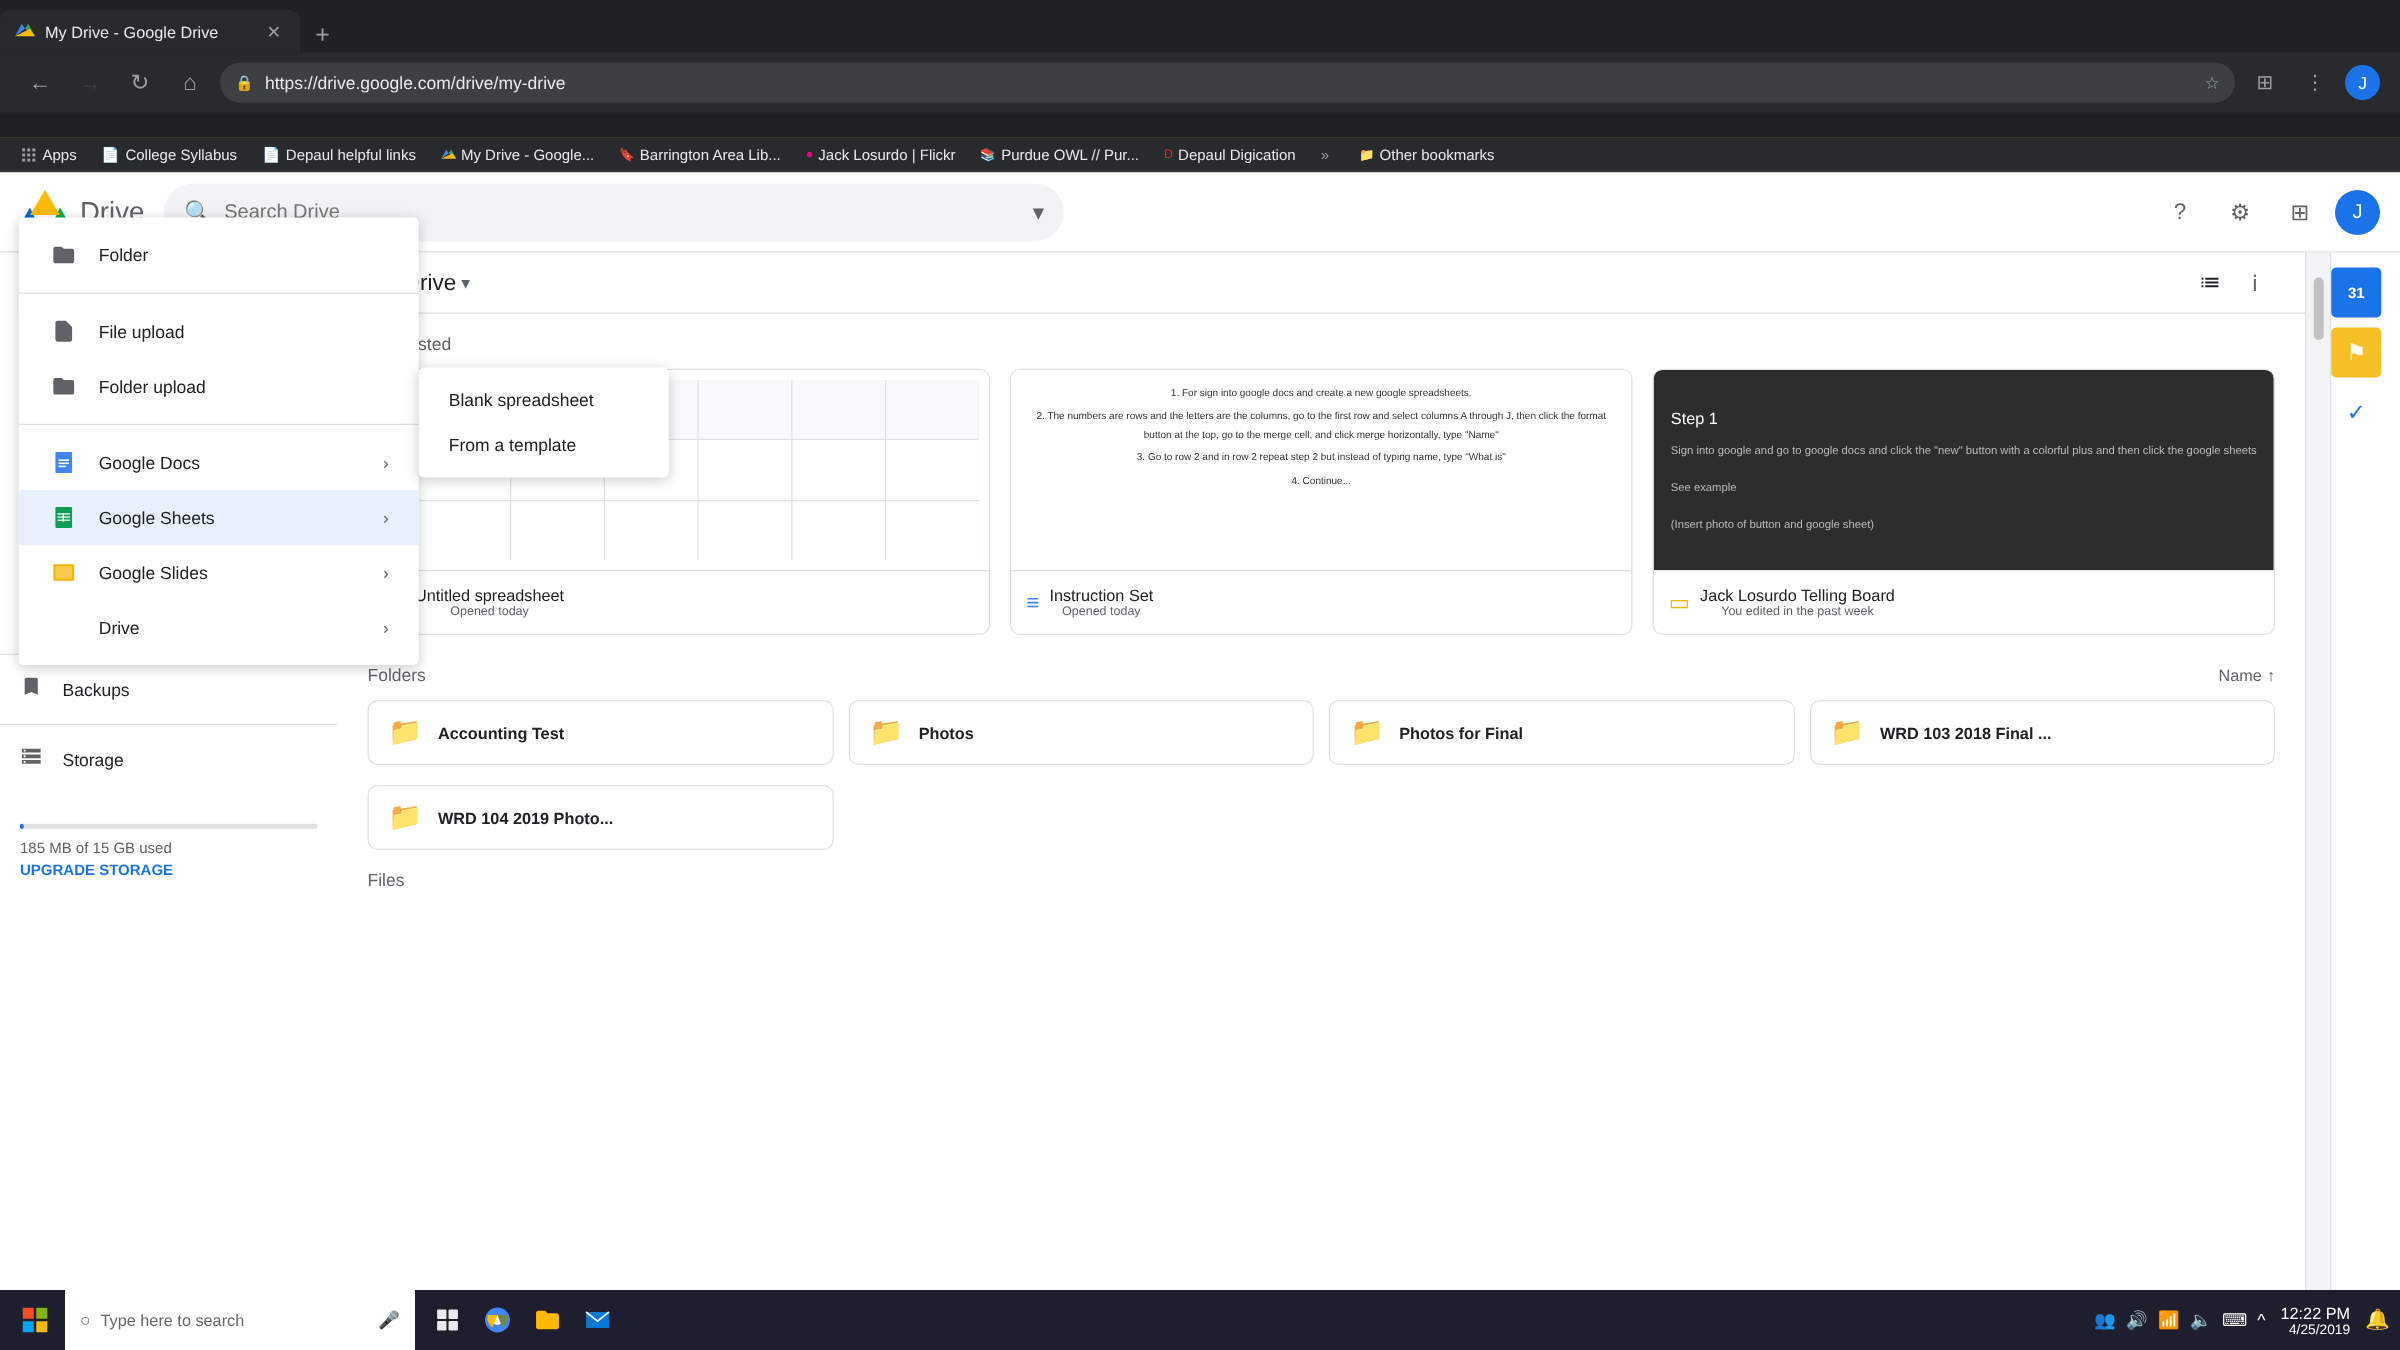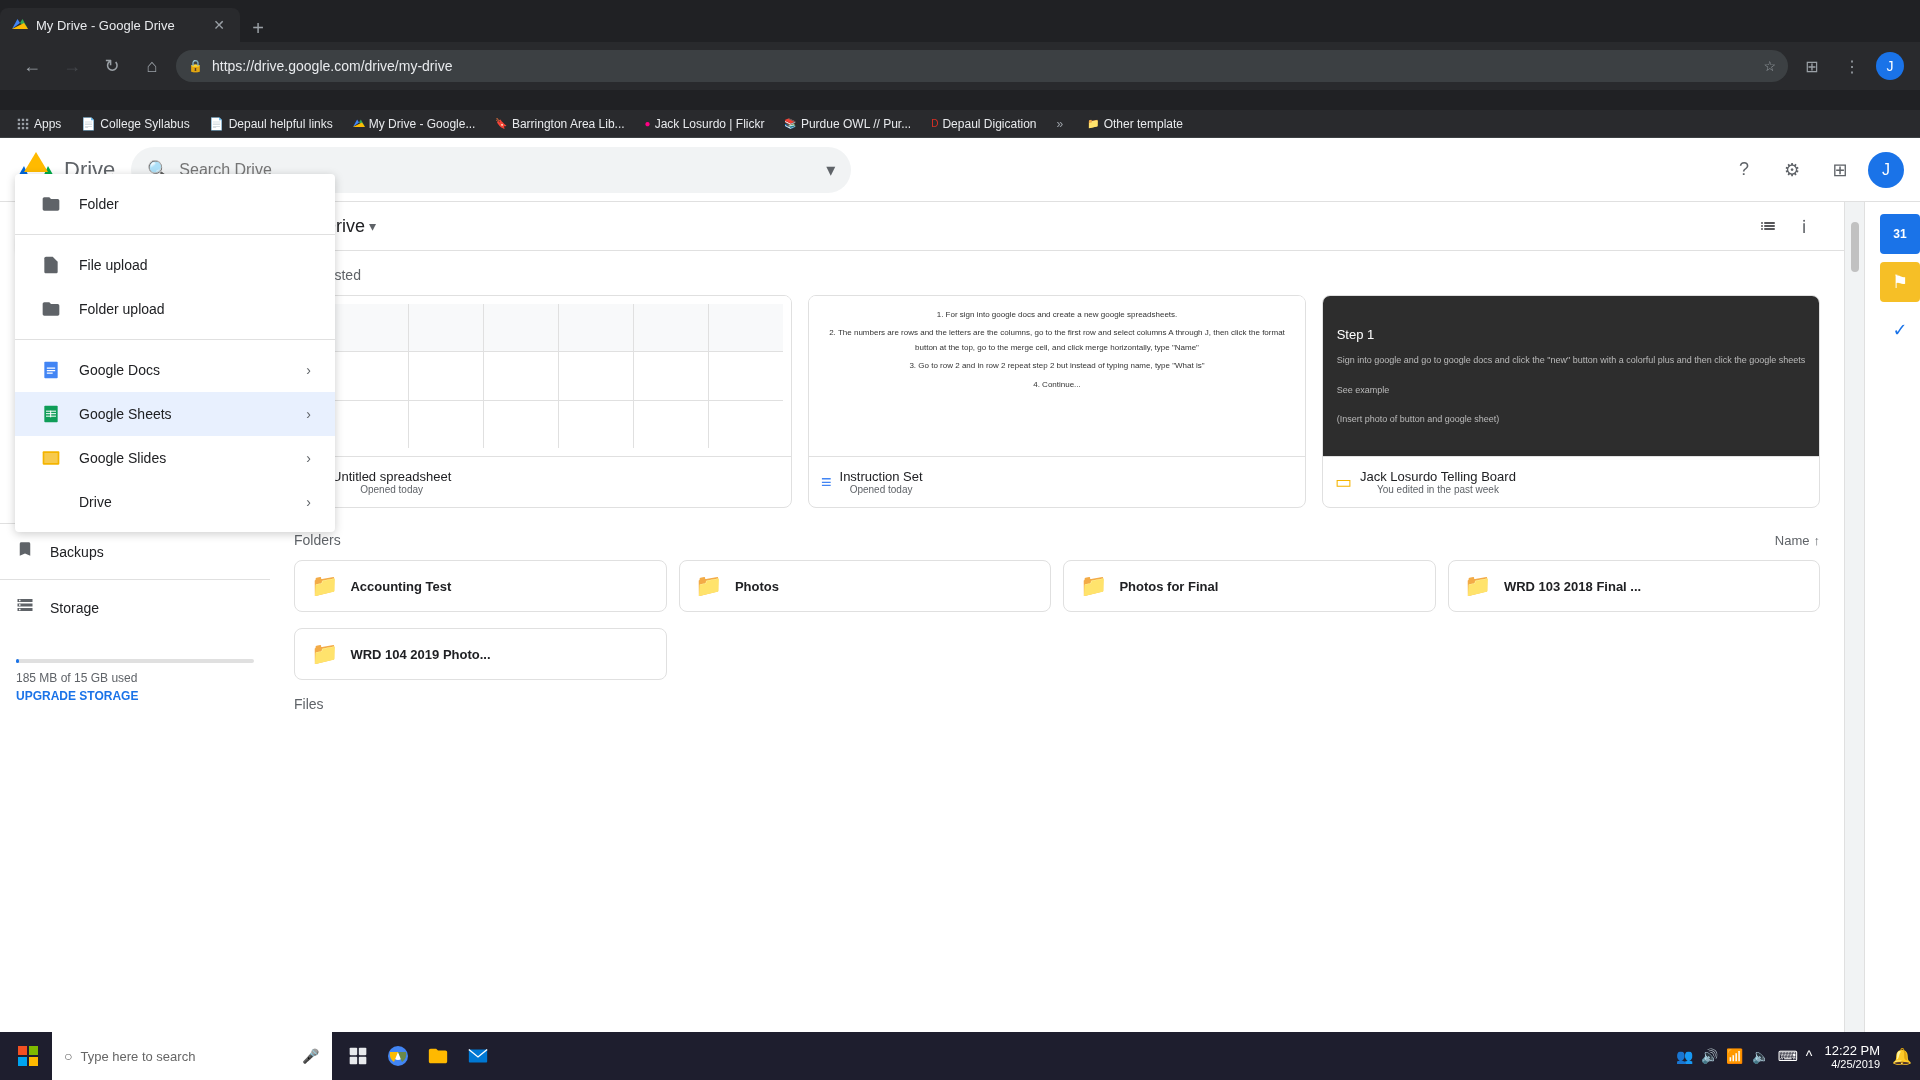--- a/index.html
+++ b/index.html
@@ -205,21 +205,21 @@
       <span style="color:#c5b09b;font-size:10px;">📚</span>
       <span>Purdue OWL // Pur...</span>
     </span>
     <span class="bookmark-item">
       <span style="color:#d93025;font-size:10px;">D</span>
       <span>Depaul Digication</span>
     </span>
     <span class="bookmark-more">»</span>
     <span class="bookmark-item" style="margin-left:4px;">
       <span style="color:#f4b400;font-size:10px;">📁</span>
-      <span>Other template</span>
+      <span>Other bookmarks</span>
     </span>
   </div>
 
   <div class="app-area" style="height: calc(1080px - 138px - 48px);">
 
     <div class="drive-header">
       <div class="drive-logo">
         <svg width="40" height="35" viewBox="0 0 40 35">
           <polygon points="14.5,28 0,28 8,14" fill="#0066da"></polygon>
           <polygon points="25.5,28 40,28 32,14" fill="#00ac47"></polygon>
@@ -444,21 +444,21 @@
               <span>Files</span>
             </div>
           </div>
         </div>
       </div>
 
       <div style="width:20px;background:#f1f3f4;border-left:1px solid #e0e0e0;">
         <div style="width:8px;margin:0 auto;background:#c1c1c1;height:50px;border-radius:4px;margin-top:20px;"></div>
       </div>
 
-      <div style="width:56px;background:white;border-left:1px solid #e0e0e0;display:flex;flex-direction:column;align-items:flex-end;padding-top:12px;gap:8px;">
+      <div style="width:56px;background:white;border-left:1px solid #e0e0e0;display:flex;flex-direction:column;align-items:flex-start;padding-top:12px;gap:8px;">
         <div style="width:40px;height:40px;background:#1a73e8;color:white;border-radius:4px;display:flex;align-items:center;justify-content:center;font-size:12px;font-weight:bold;cursor:pointer;">31</div>
         <div style="width:40px;height:40px;background:#f6bf26;color:white;border-radius:4px;display:flex;align-items:center;justify-content:center;font-size:18px;cursor:pointer;">⚑</div>
         <div style="width:40px;height:40px;color:#1a73e8;border-radius:4px;display:flex;align-items:center;justify-content:center;font-size:18px;cursor:pointer;">✓</div>
       </div>
     </div>
   </div>
 
   <div class="dropdown-overlay">
     <div class="dropdown-menu">
 
@@ -529,20 +529,24 @@
         <span class="menu-item-arrow">›</span>
       </div>
 
       <div class="menu-item">
         <span class="menu-item-icon"></span>
         <span class="menu-item-text">Drive</span>
         <span class="menu-item-arrow">›</span>
       </div>
     </div>
 
+    <div class="submenu">
+      <div class="submenu-item">Blank spreadsheet</div>
+      <div class="submenu-item">From a template</div>
+    </div>
   </div>
 
   <div class="taskbar">
     <button class="taskbar-start">
       <svg width="20" height="20" viewBox="0 0 20 20">
         <rect x="0" y="0" width="9" height="9" fill="#f25022"></rect>
         <rect x="11" y="0" width="9" height="9" fill="#7fba00"></rect>
         <rect x="0" y="11" width="9" height="9" fill="#00a4ef"></rect>
         <rect x="11" y="11" width="9" height="9" fill="#ffb900"></rect>
       </svg>

